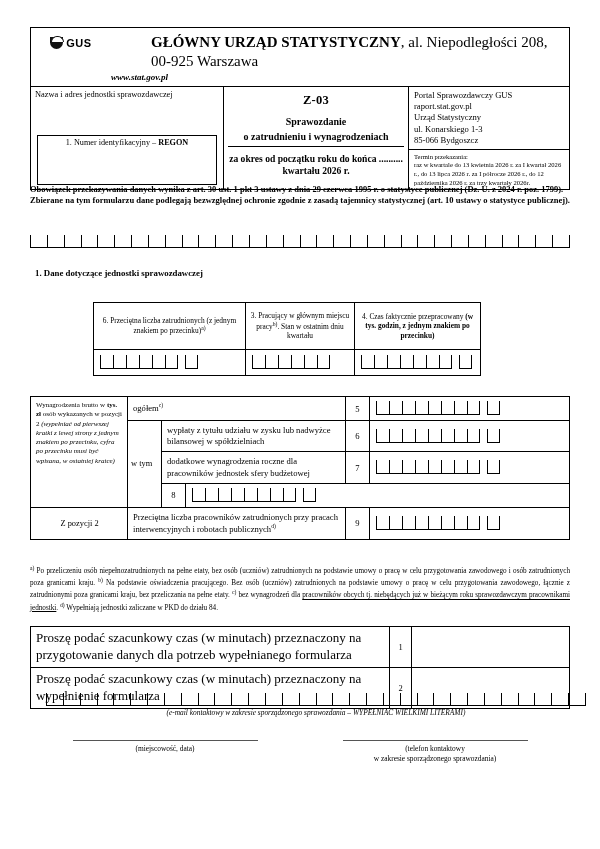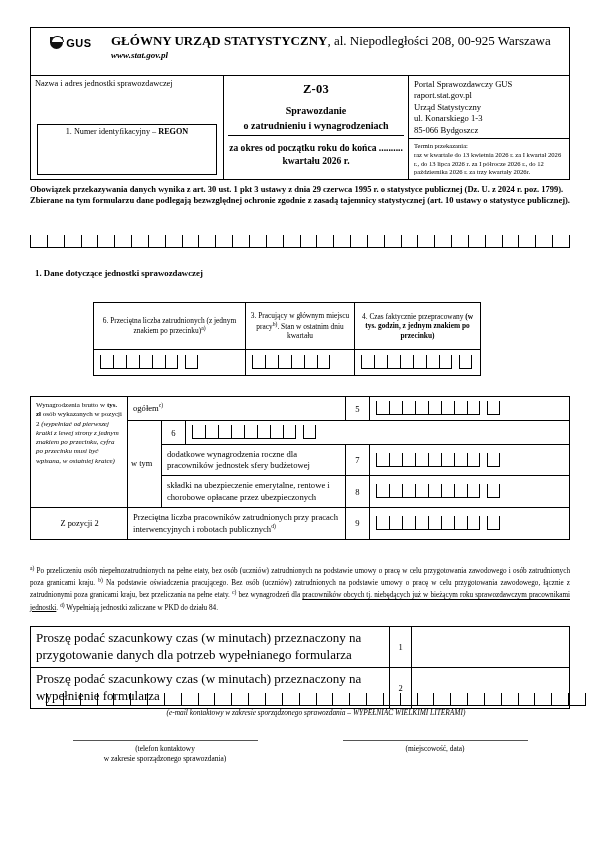--- a/index.html
+++ b/index.html
@@ -79,22 +79,23 @@
     font-family: "Liberation Sans", sans-serif;
     font-weight: bold;
     font-size: 11px;
     letter-spacing: 0.6px;
   }
   .gus-titles {
     flex: 1;
     padding-right: 8px;
   }
   .gus-title-main {
-    font-size: 13px;
+    font-size: 15px;
     line-height: 1.25;
+    margin-left: 40px;
   }
   .gus-title-main b { font-weight: bold; }
   .gus-url {
     font-size: 9px;
     font-style: italic;
     font-weight: bold;
     margin-top: 1px;
   }
 
   
@@ -641,20 +642,21 @@
                 </span>
             </span>
           </div>
         </div>
 
         <div class="srow">
           <div class="wtym-cell">w tym</div>
           <div class="stack">
 
             <div class="srow">
+              <div class="desc-cell">wypłaty z tytułu udziału w zysku lub nadwyżce bilansowej w spółdzielniach</div>
               <div class="num-cell">6</div>
               <div class="entry-cell">
                 <span class="combset">
                   <span class="combgrp">
                       <span class="cell"></span>
                       <span class="cell"></span>
                       <span class="cell"></span>
                       <span class="cell"></span>
                       <span class="cell"></span>
                       <span class="cell"></span>
@@ -686,21 +688,20 @@
                     </span>
                   <span class="decimal-gap"></span>
                   <span class="combgrp">
                       <span class="cell"></span>
                     </span>
                 </span>
               </div>
             </div>
 
             <div class="srow">
-              <div class="desc-cell">składki na ubezpieczenie emerytalne, rentowe i chorobowe opłacane przez ubezpieczonych</div>
               <div class="num-cell">8</div>
               <div class="entry-cell">
                 <span class="combset">
                   <span class="combgrp">
                       <span class="cell"></span>
                       <span class="cell"></span>
                       <span class="cell"></span>
                       <span class="cell"></span>
                       <span class="cell"></span>
                       <span class="cell"></span>
@@ -802,24 +803,24 @@
         <div class="cell"></div>
         <div class="cell"></div>
         <div class="cell"></div>
       </div>
     <div class="caption">(e-mail kontaktowy w zakresie sporządzonego sprawozdania – WYPEŁNIAĆ WIELKIMI LITERAMI)</div>
   </div>
 
   <div class="sig-area">
     <div class="sig-col">
       <div class="sig-line"></div>
+      <div class="sig-cap">(miejscowość, data)</div>
+    </div>
+    <div class="sig-col">
+      <div class="sig-line"></div>
       <div class="sig-cap">
         <div>(telefon kontaktowy</div>
         <div>w zakresie sporządzonego sprawozdania)</div>
       </div>
     </div>
-    <div class="sig-col">
-      <div class="sig-line"></div>
-      <div class="sig-cap">(miejscowość, data)</div>
-    </div>
   </div>
 
 </div>
 
 </body></html>

